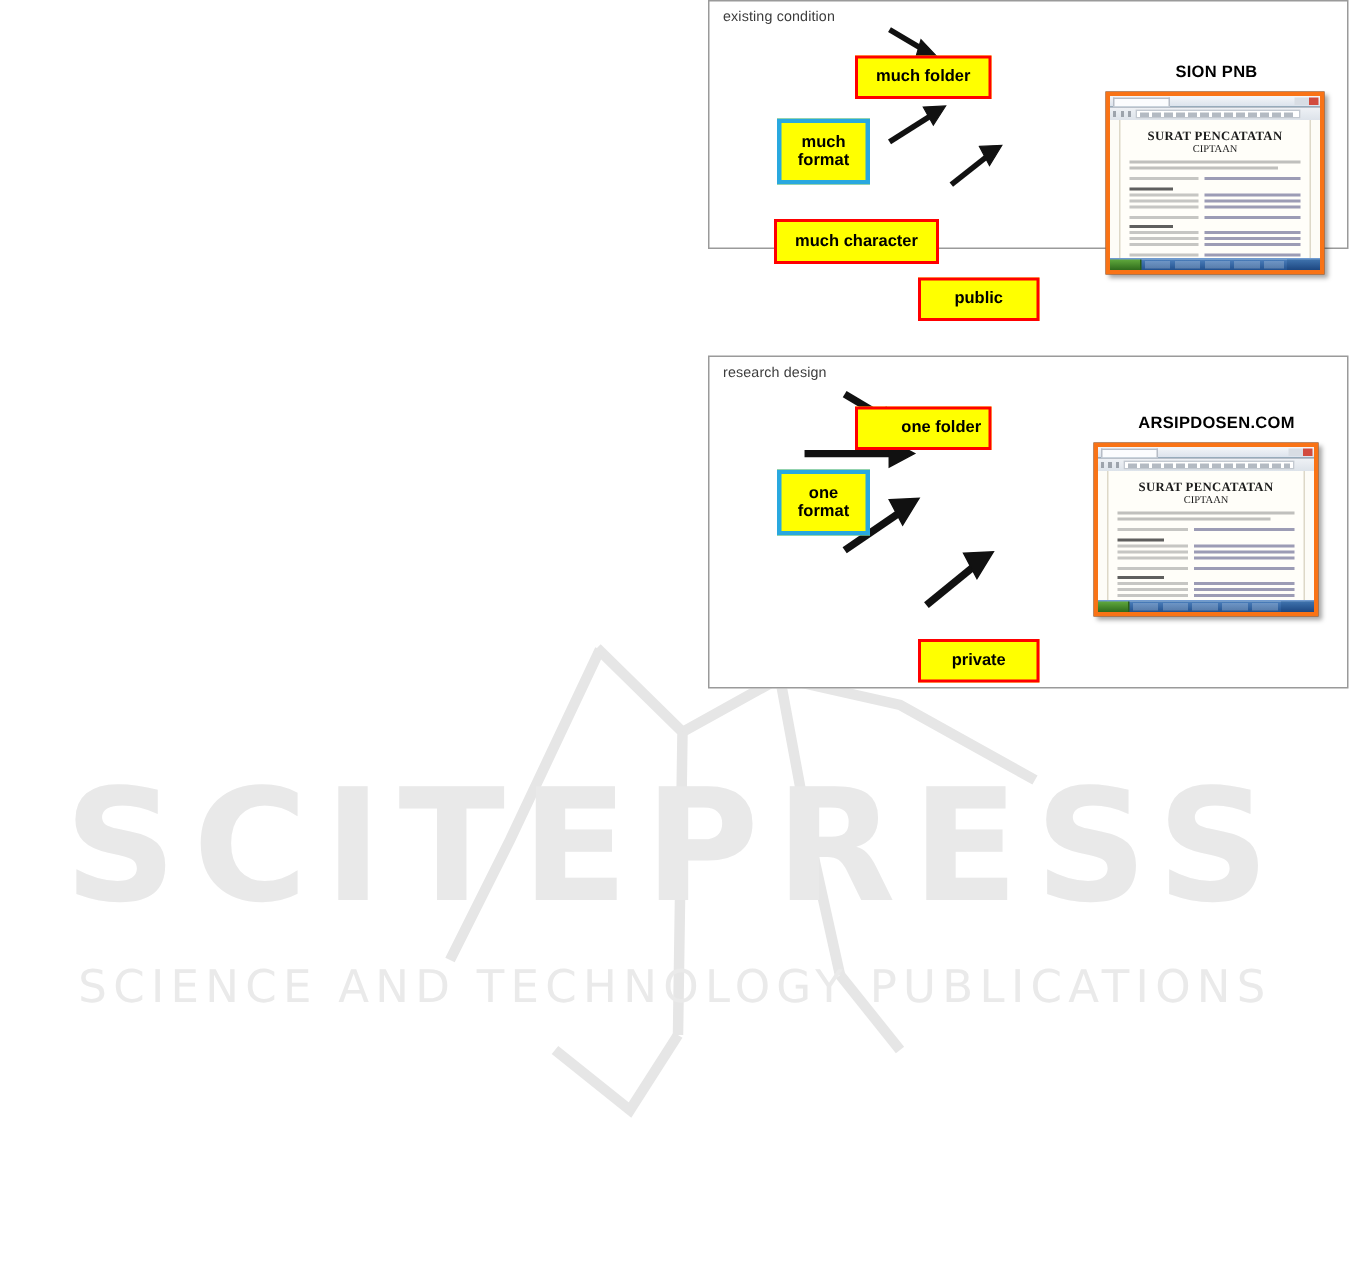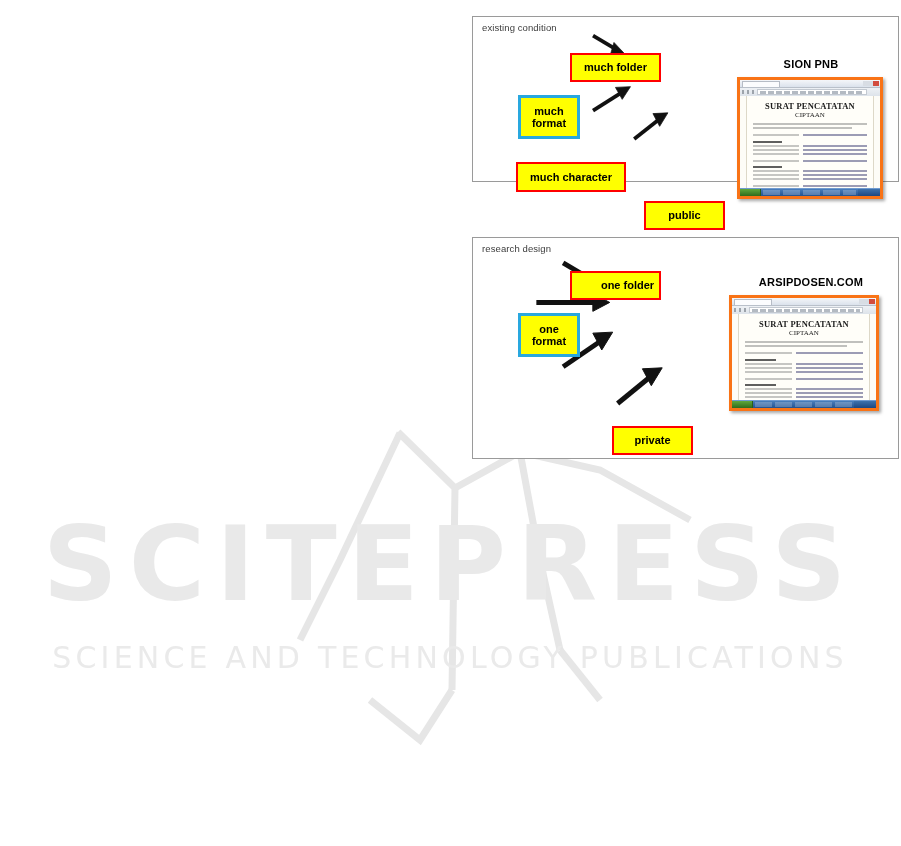--- a/index.html
+++ b/index.html
@@ -27,21 +27,21 @@
   }
 
   
   .panel {
     position: absolute;
     background: #ffffff;
     border: 1px solid #9a9a9a;
     box-sizing: border-box;
     z-index: 2;
   }
-  #panel-existing { left: 472px; top: 16px;   width: 427px; height: 166px; }
+  #panel-existing { left: 472px; top: 0px;   width: 427px; height: 166px; }
   #panel-research { left: 472px; top: 237px; width: 427px; height: 222px; }
 
   .panel-label {
     position: absolute;
     left: 9px;
     top: 5px;
     font-size: 9.5px;
     color: #3c3c3c;
     letter-spacing: .1px;
     font-family: "Liberation Sans", sans-serif;
@@ -316,21 +316,21 @@
 
   <div class="box cyan" style="left:45px; top:78px; width:62px; height:44px; font-size:11px;">
     <span style="white-space:pre-line">much
 format</span>
   </div>
 
   <div class="box red" style="left:43px; top:145px; width:110px; height:30px; font-size:11px;">
     <span>much character</span>
   </div>
 
-  <div class="box red" style="left:139px; top:184px; width:81px; height:29px; font-size:11px;margin-left:32px;">
+  <div class="box red" style="left:139px; top:184px; width:81px; height:29px; font-size:11px;">
     <span>public</span>
   </div>
 </div>
 
 <div class="panel" id="panel-research">
 
   <div class="panel-label">research design</div>
 
   <div class="shot-title" style="left:248px; top:38px; width:180px;">ARSIPDOSEN.COM</div>
 

